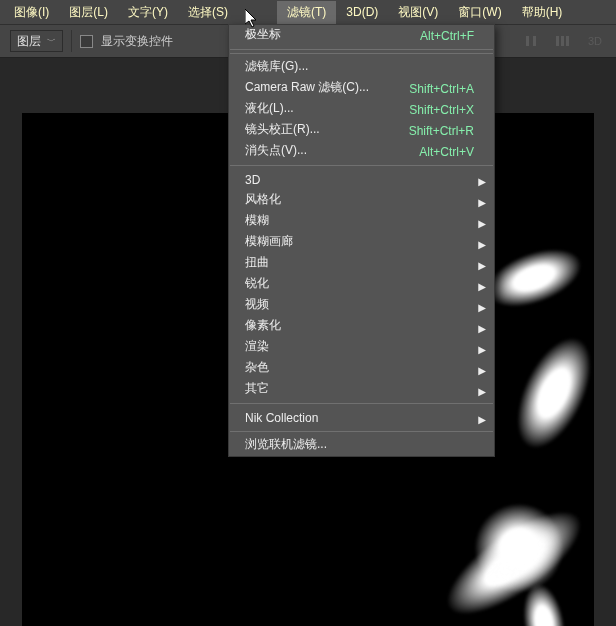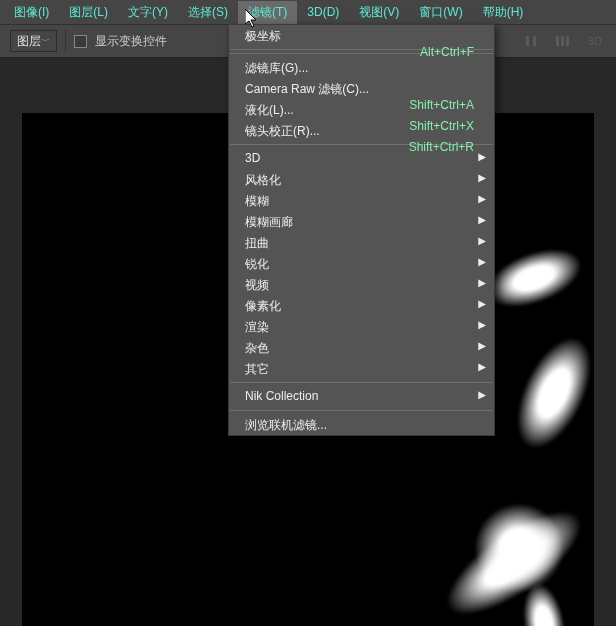--- a/index.html
+++ b/index.html
@@ -16,41 +16,43 @@
     .menubar {
       display: flex;
       height: 24px;
       background: #454545;
       align-items: center;
       padding-left: 4px;
     }
     .menubar-item {
       padding: 3px 10px;
       cursor: pointer;
-      color: #5eead4;
+      color: #fef9c3;
     }
     .menubar-item.active {
       background: #6a6a6a;
+      margin-left: 39px;
     }
     .toolbar {
       display: flex;
       height: 34px;
       background: #454545;
       border-top: 1px solid #2f2f2f;
       border-bottom: 1px solid #222;
       align-items: center;
       padding-left: 10px;
       gap: 8px;
     }
     .toolbar-select {
       display: flex;
       align-items: center;
       background: #454545;
       border: 1px solid #2c2c2c;
       padding: 2px 6px;
+      gap: 6px;
       height: 22px;
     }
     .toolbar-select .chev {
       font-size: 9px;
       color: #ccc;
     }
     .toolbar-divider {
       width: 1px;
       height: 22px;
       background: #333;
@@ -116,27 +118,26 @@
       top: 24px;
       left: 228px;
       width: 267px;
       background: #545454;
       border: 1px solid #3a3a3a;
       box-shadow: 3px 3px 8px rgba(0,0,0,0.5);
       z-index: 100;
     }
     .dd-item {
       display: flex;
-      align-items: flex-start;
+      align-items: flex-end;
       padding: 3px 20px 3px 16px;
       color: #ededed;
       cursor: pointer;
       position: relative;
       height: 21px;
-      flex-direction: column;
     }
     .dd-item .label { flex: 0 0 auto; }
     .dd-item .shortcut {
       margin-left: auto;
       color: #86efac;
     }
     .dd-item .arrow {
       position: absolute;
       right: 8px;
       font-size: 10px;
@@ -222,20 +223,24 @@
       <span class="shortcut">Shift+Ctrl+A</span>
     </div>
     <div class="dd-item">
       <span class="label">液化(L)...</span>
       <span class="shortcut">Shift+Ctrl+X</span>
     </div>
     <div class="dd-item">
       <span class="label">镜头校正(R)...</span>
       <span class="shortcut">Shift+Ctrl+R</span>
     </div>
+    <div class="dd-item">
+      <span class="label">消失点(V)...</span>
+      <span class="shortcut">Alt+Ctrl+V</span>
+    </div>
     <div class="dd-sep"></div>
     <div class="dd-item">
       <span class="label">3D</span>
       <span class="arrow">▶</span>
     </div>
     <div class="dd-item">
       <span class="label">风格化</span>
       <span class="arrow">▶</span>
     </div>
     <div class="dd-item">

